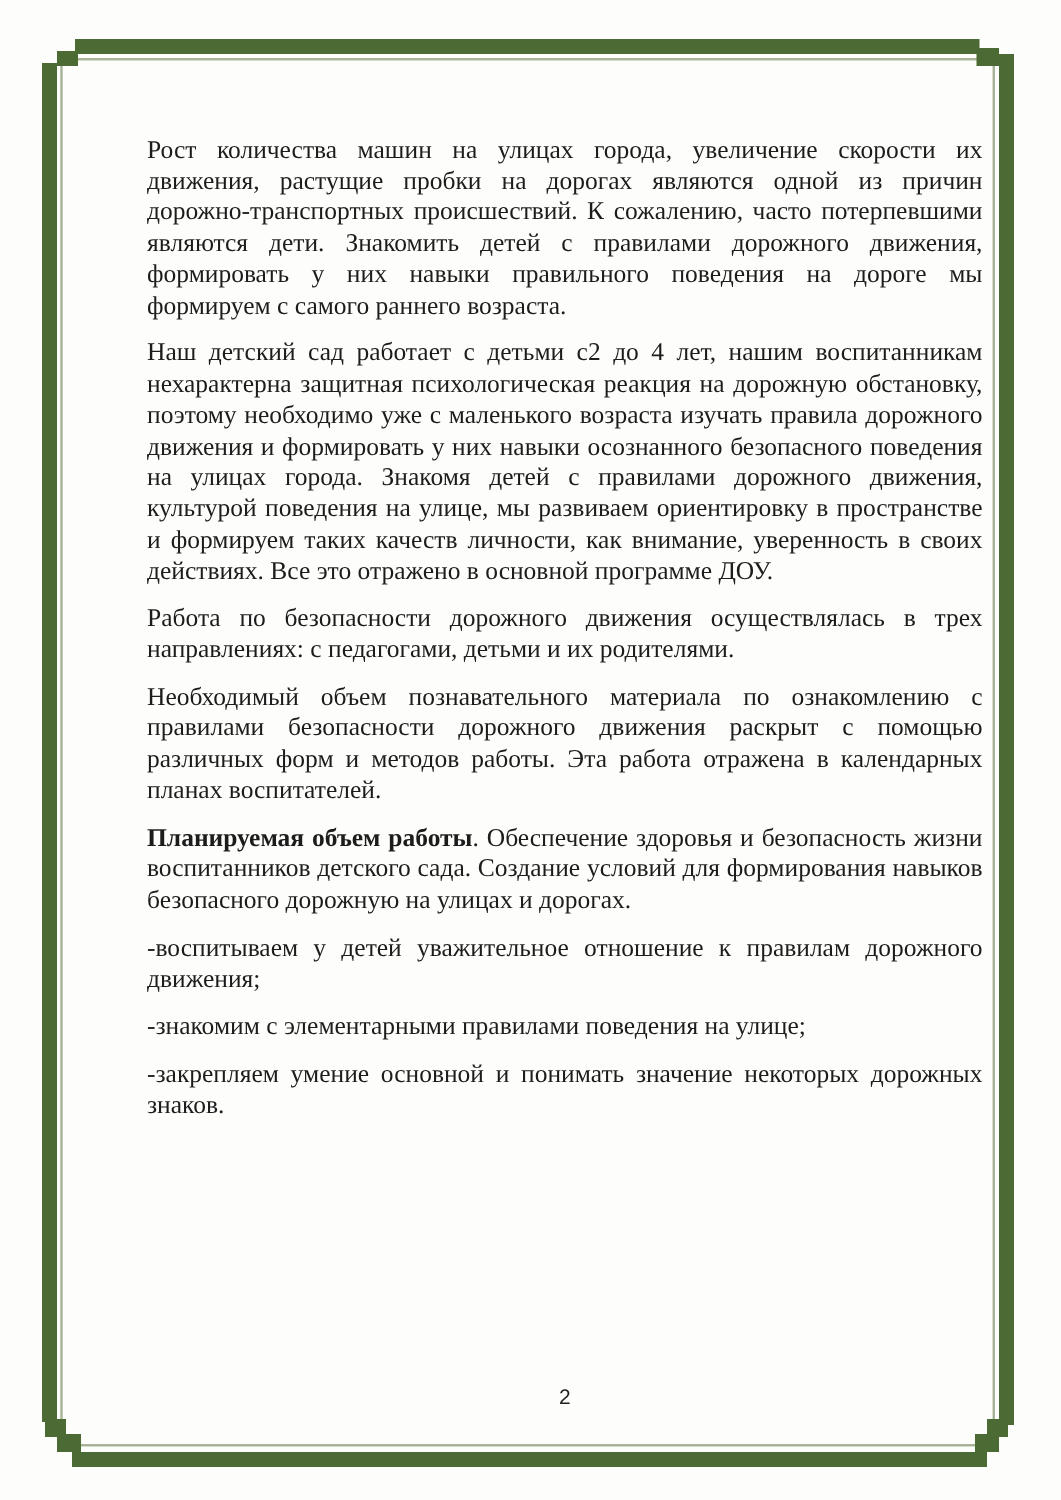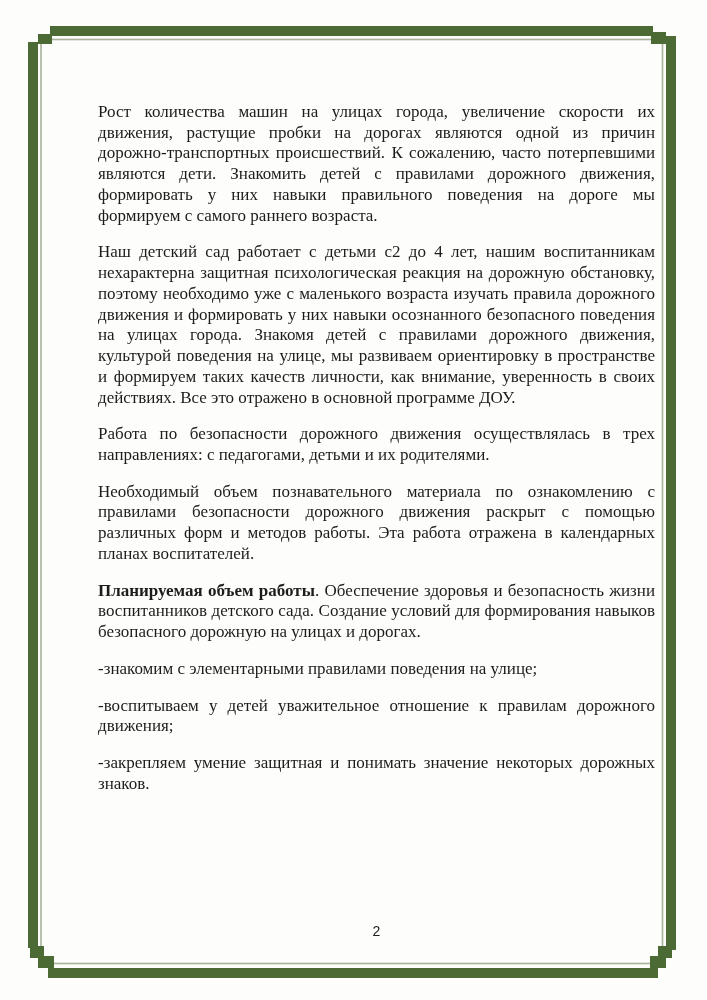--- a/index.html
+++ b/index.html
@@ -24,21 +24,21 @@
     pointer-events: none;
   }
   .content {
     position: absolute;
     left: 98px;
     top: 86px;
     width: 557px;
     color: #1c1c1c;
   }
   .content p {
-    margin: 16px 0 11px 0;
+    margin: 4px 0 11px 0;
     font-size: 17px;
     line-height: 1.22;
     text-align: justify;
     text-justify: inter-word;
   }
   .content p.heading-para .lead,
   .content p .lead {
     font-weight: bold;
   }
   .page-number {
@@ -75,20 +75,20 @@
   </svg>
 
   <div class="content">
     <p>Рост количества машин на улицах города, увеличение скорости их движения, растущие пробки на дорогах являются одной из причин дорожно-транспортных происшествий. К сожалению, часто потерпевшими являются дети. Знакомить детей с правилами дорожного движения, формировать у них навыки правильного поведения на дороге мы формируем с самого раннего возраста.</p>
     <p>Наш детский сад работает с детьми с2 до 4 лет, нашим воспитанникам нехарактерна защитная психологическая реакция на дорожную обстановку, поэтому необходимо уже с маленького возраста изучать правила дорожного движения и формировать у них навыки осознанного безопасного поведения на улицах города. Знакомя детей с правилами дорожного движения, культурой поведения на улице, мы развиваем ориентировку в пространстве и формируем таких качеств личности, как внимание, уверенность в своих действиях. Все это отражено в основной программе ДОУ.</p>
     <p>Работа по безопасности дорожного движения осуществлялась в трех направлениях: с педагогами, детьми и их родителями.</p>
     <p>Необходимый объем познавательного материала по ознакомлению с правилами безопасности дорожного движения раскрыт с помощью различных форм и методов работы. Эта работа отражена в календарных планах воспитателей.</p>
     <p class="heading-para">
       <span class="lead">Планируемая объем работы</span><span>. Обеспечение здоровья и безопасность жизни воспитанников детского сада. Создание условий для формирования навыков безопасного дорожную на улицах и дорогах.</span>
     </p>
+    <p>-воспитываем у детей уважительное отношение к правилам дорожного движения;</p>
     <p>-знакомим с  элементарными  правилами поведения на улице;</p>
-    <p>-воспитываем у детей уважительное отношение к правилам дорожного движения;</p>
-    <p>-закрепляем умение защитная и понимать значение некоторых дорожных знаков.</p>
+    <p>-закрепляем умение основной и понимать значение некоторых дорожных знаков.</p>
   </div>
 
   <div class="page-number">2</div>
 
 </div>
 
 </body></html>

